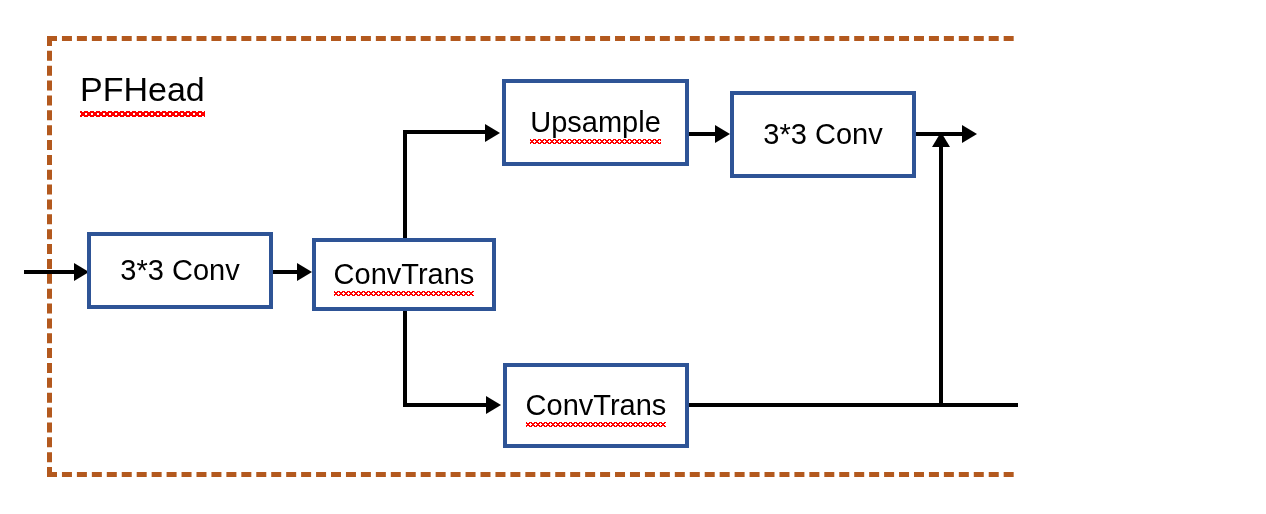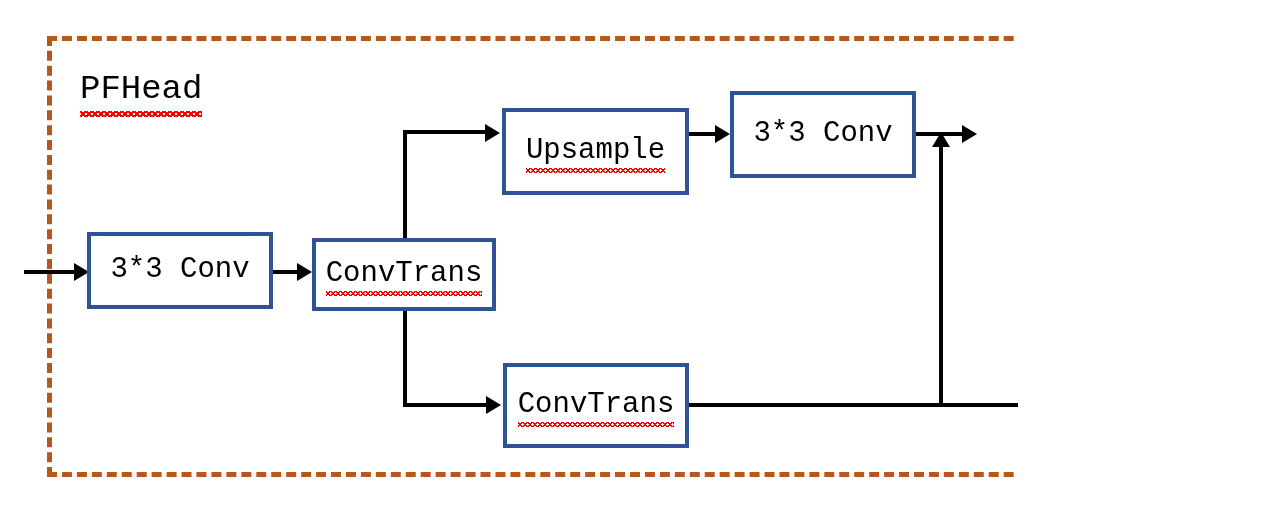--- a/index.html
+++ b/index.html
@@ -5,21 +5,21 @@
   html, body {
     margin: 0;
     padding: 0;
     background: #ffffff;
   }
   #canvas {
     position: relative;
     width: 1018px;
     height: 514px;
     background: #ffffff;
-    font-family: Liberation Mono, monospace;
+    font-family: Liberation Sans, sans-serif;
     overflow: hidden;
   }
   
   .group-frame {
     position: absolute;
     box-sizing: border-box;
     border-style: dashed;
     background: transparent;
   }
   
@@ -182,21 +182,21 @@
   </div>
 
   <div class="node" style="left:87px; top:232px; width:186px; height:77px;">
     <span class="node-label">3*3 Conv</span>
   </div>
 
   <div class="node" style="left:312px; top:238px; width:184px; height:73px;">
     <span class="node-label spell">ConvTrans</span>
   </div>
 
-  <div class="node" style="left:502px; top:108px; width:187px; height:87px;">
+  <div class="node" style="left:502px; top:79px; width:187px; height:87px;">
     <span class="node-label spell">Upsample</span>
   </div>
 
   <div class="node" style="left:730px; top:91px; width:186px; height:87px;">
     <span class="node-label">3*3 Conv</span>
   </div>
 
 
   <div class="node" style="left:503px; top:363px; width:186px; height:85px;">
     <span class="node-label spell">ConvTrans</span>

